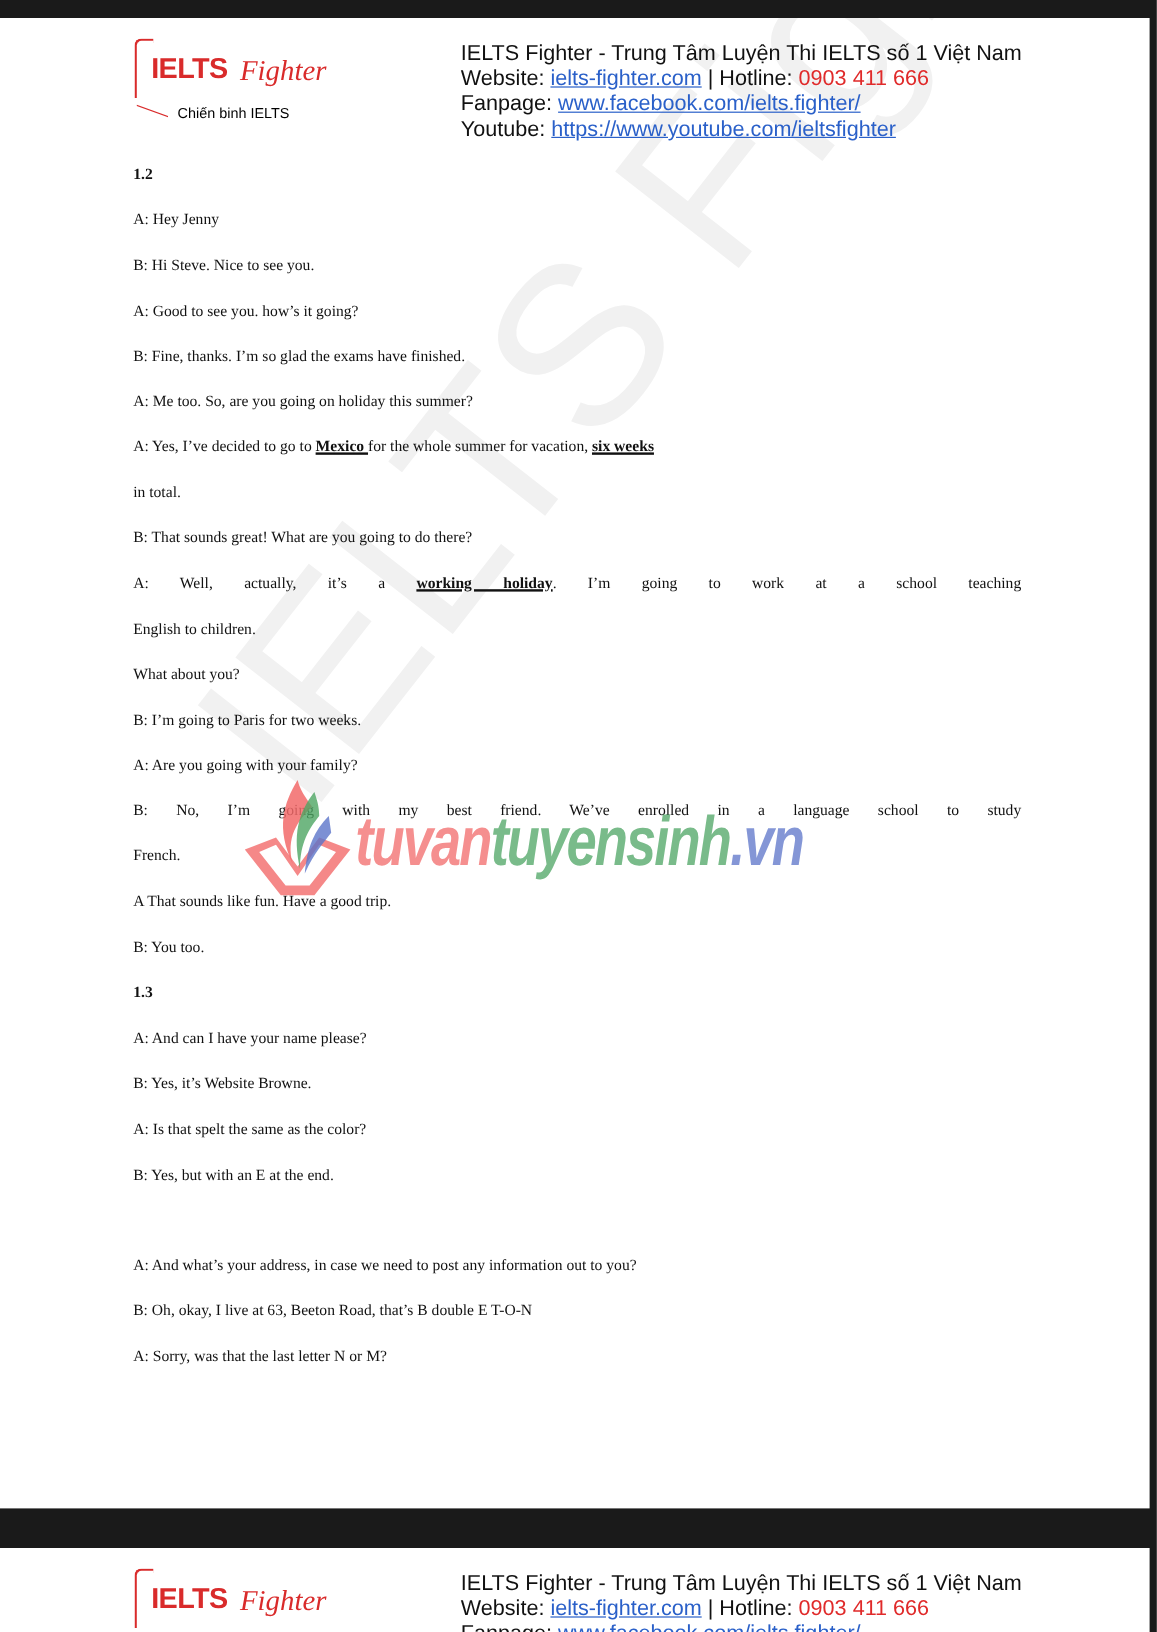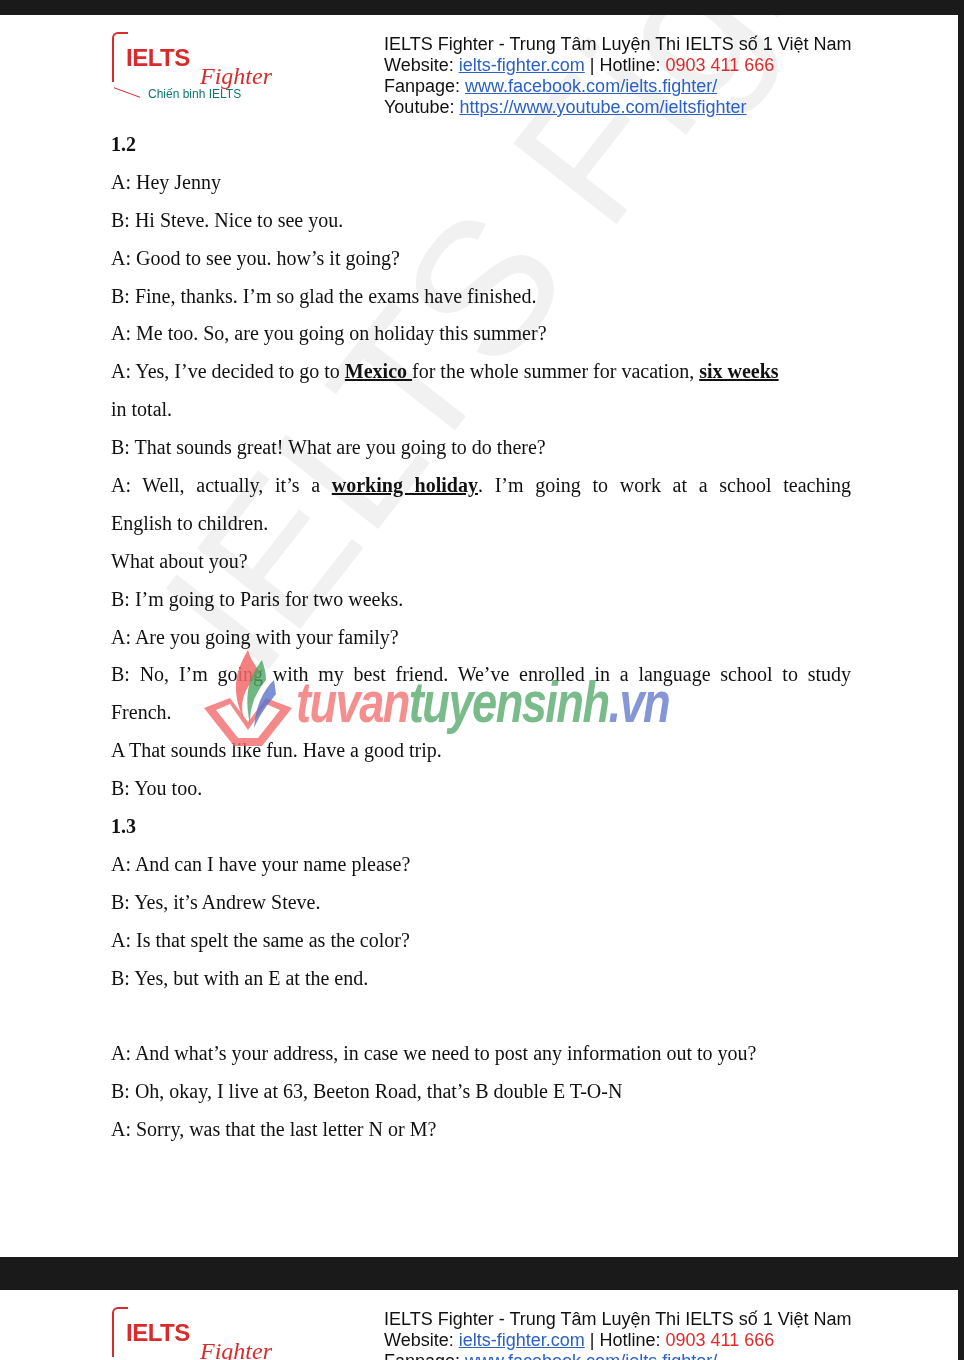--- a/index.html
+++ b/index.html
@@ -25,40 +25,40 @@
   .logo-tail {
     position: absolute; left: 2px; top: 48px; width: 26px; height: 12px;
     border-bottom: 1.5px solid #d92b2b; transform: skewY(20deg);
   }
   .logo-ielts {
     position: absolute; left: 14px; top: 12px;
     font-family: Liberation Sans, sans-serif; font-weight: bold;
     font-size: 24px; color: #d92b2b; letter-spacing: -0.5px;
   }
   .logo-fighter {
-    position: absolute; left: 88px; top: 31px;
+    position: absolute; left: 88px; top: 15px;
     font-family: "Liberation Serif", serif; font-style: italic;
     font-size: 24px; color: #d92b2b;
   }
   .logo-sub {
     position: absolute; left: 36px; top: 55px;
-    font-family: "Liberation Sans", sans-serif; font-size: 12px; color: #0f766e;
+    font-family: "Liberation Sans", sans-serif; font-size: 12px; color: #000000;
   }
 
   .hdr-info {
     position: absolute; left: 384px; top: 19px;
     font-family: "Liberation Sans", sans-serif; font-size: 18px; color: #111;
     line-height: 21px;
   }
   .hdr-info a { color: #2a60c9; text-decoration: underline; }
   .hdr-info .hot { color: #e02a2a; text-align: center; }
 
   .content {
     position: absolute; left: 111px; top: 111px; width: 740px;
-    font-size: 20px; color: #111; line-height: 37.9px;
+    font-size: 13px; color: #111; line-height: 37.9px;
   }
   .line { white-space: nowrap; height: 37.9px; }
   .line.just { text-align: justify; text-align-last: justify; white-space: normal; }
   .section { font-weight: bold; }
   .hl { font-weight: bold; text-decoration: underline; text-decoration-thickness: 2px; }
   .blank { height: 37.9px; }
 
   .wm-big {
     position: absolute; left: 120px; top: 560px;
     font-family: "Liberation Sans", sans-serif; font-size: 190px;
@@ -123,21 +123,21 @@
     <div class="line">English to children.</div>
     <div class="line">What about you?</div>
     <div class="line">B: I’m going to Paris for two weeks.</div>
     <div class="line">A: Are you going with your family?</div>
     <div class="line just">B: No, I’m going with my best friend. We’ve enrolled in a language school to study</div>
     <div class="line">French.</div>
     <div class="line">A That sounds like fun. Have a good trip.</div>
     <div class="line">B: You too.</div>
     <div class="line section">1.3</div>
     <div class="line">A: And can I have your name please?</div>
-    <div class="line">B: Yes, it’s Andrew Steve.</div>
+    <div class="line">B: Yes, it’s Website Browne.</div>
     <div class="line">A: Is that spelt the same as the color?</div>
     <div class="line">B: Yes, but with an E at the end.</div>
     <div class="blank"></div>
     <div class="line">A: And what’s your address, in case we need to post any information out to you?</div>
     <div class="line">B: Oh, okay, I live at 63, Beeton Road, that’s B double E T-O-N</div>
     <div class="line">A: Sorry, was that the last letter N or M?</div>
   </div>
 
   <div class="wm-site">
     <svg class="wm-flame" viewBox="0 0 100 100">

